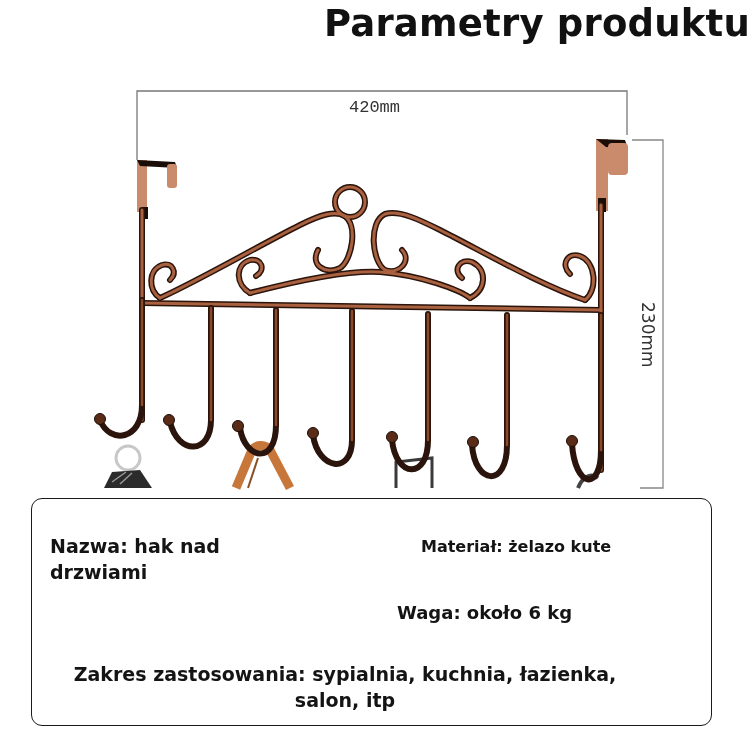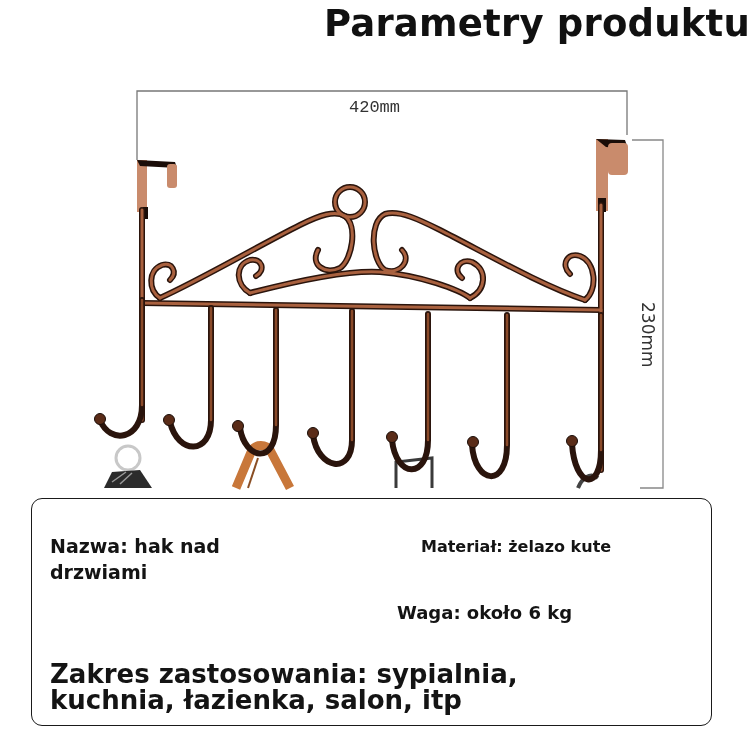--- a/index.html
+++ b/index.html
@@ -24,21 +24,21 @@
 
     .spec-card {
       position: absolute; left: 31px; top: 498px; width: 681px; height: 228px;
       border: 1.5px solid #1a1a1a; border-radius: 11px; background: #ffffff;
     }
     .spec { position: absolute; font-weight: bold; color: #141414; line-height: 26px; }
     .spec-name { left: 18px; top: 34px; font-size: 19px; width: 260px; }
     .spec-material { left: 345px; top: 35px; font-size: 16px; margin-left: 44px; }
     .spec-color { left: 18px; top: 102px; font-size: 16px; }
     .spec-weight { left: 365px; top: 101px; font-size: 18px; }
-    .spec-usage { left: 18px; top: 162px; font-size: 26px; width: 590px; }
+    .spec-usage { left: 18px; top: 162px; font-size: 19px; width: 590px; text-align: center; }
   </style>
 </head>
 <body>
 
 <div class="title">Parametry produktu</div>
 
 <svg class="product-illustration" viewBox="0 0 750 495" xmlns="http://www.w3.org/2000/svg">
 
   <g stroke="#777777" stroke-width="1.3" fill="none">
     <polyline points="137,160 137,91 627,91 627,135"></polyline>

